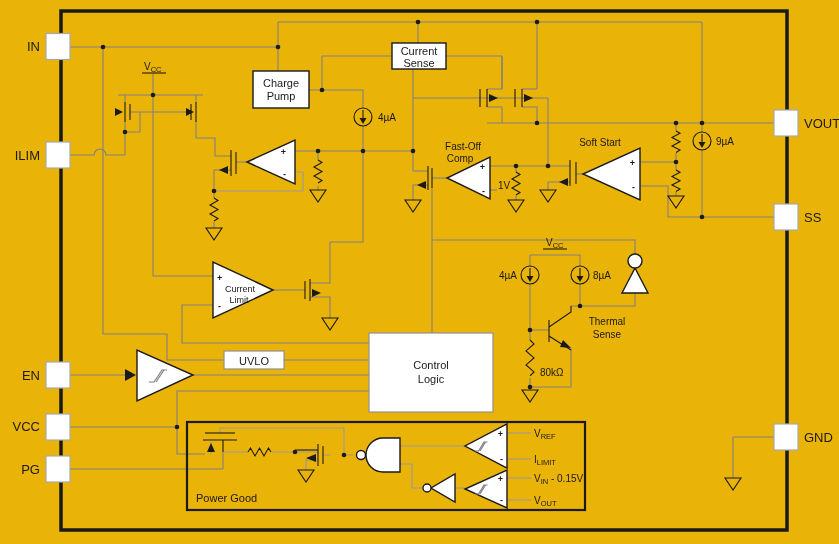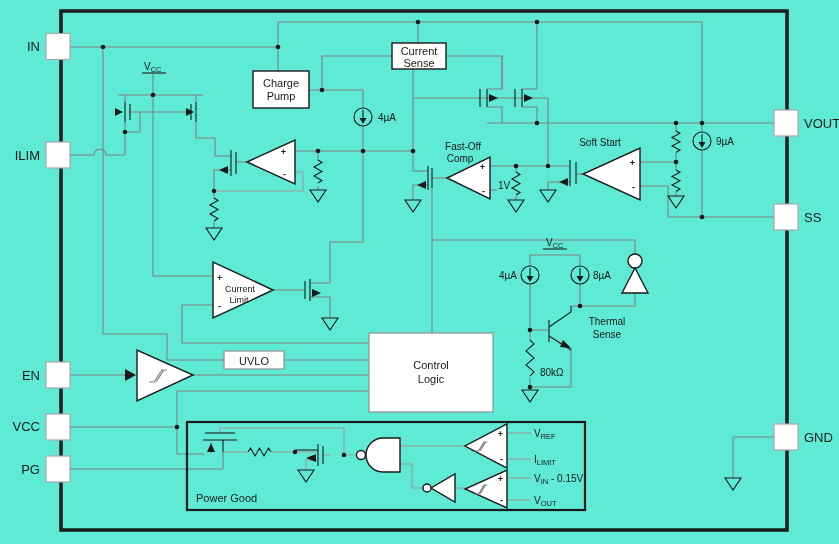--- a/index.html
+++ b/index.html
@@ -1,16 +1,16 @@
 <!DOCTYPE html>
 <html><head>
 <meta charset="utf-8">
 <style>
   html,body{margin:0;padding:0;background:#ffffff;}
-  .stage{width:839px;height:544px;position:relative;background:#5eead4;font-family:"Liberation Sans",sans-serif;}
+  .stage{width:839px;height:544px;position:relative;background:#eab308;font-family:"Liberation Sans",sans-serif;}
   svg{display:block;}
   text{font-family:"Liberation Sans",sans-serif;fill:#1a1a1a;}
   .pinlbl{font-size:13px;}
   .blklbl{font-size:11px;}
   .smlbl{font-size:10px;}
   .sub{font-size:7.5px;}
   .pm{font-size:9px;font-weight:bold;}
   .wire{stroke:#808080;stroke-width:1.1;fill:none;}
   .wire2{stroke:#9a9a9a;stroke-width:1.1;fill:none;}
   .comp{stroke:#1a1a1a;stroke-width:1.4;fill:#ffffff;}

